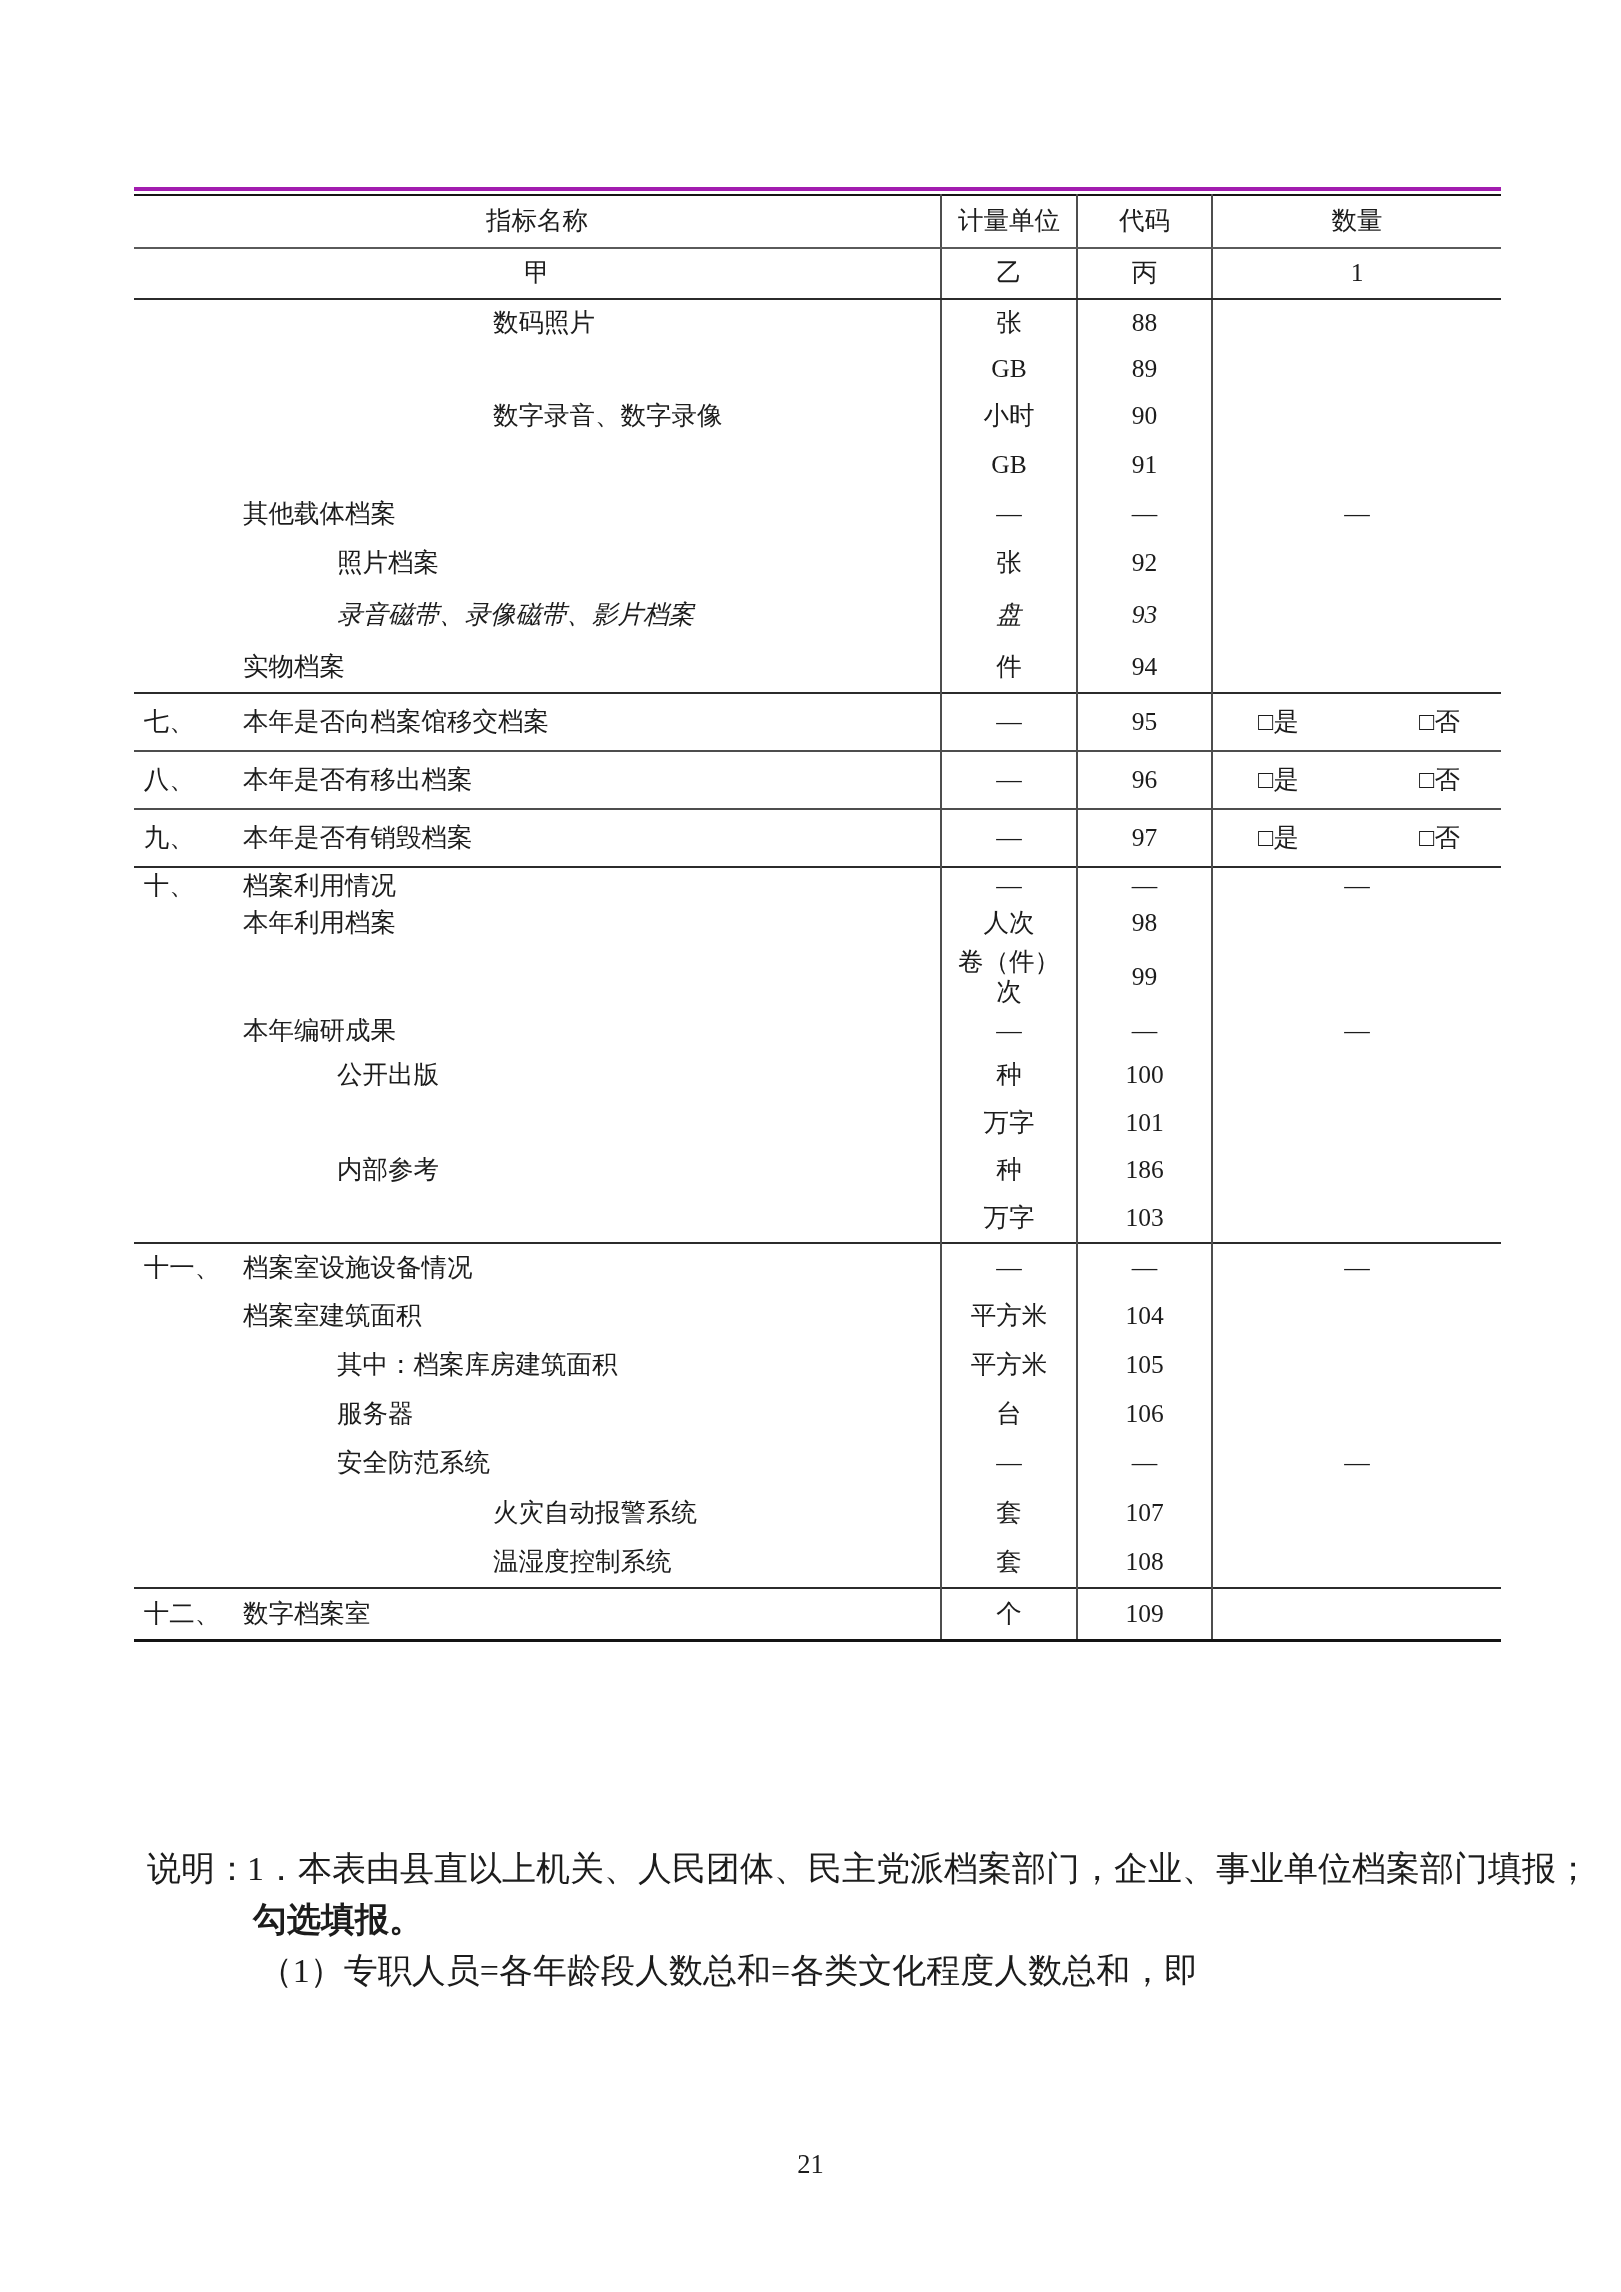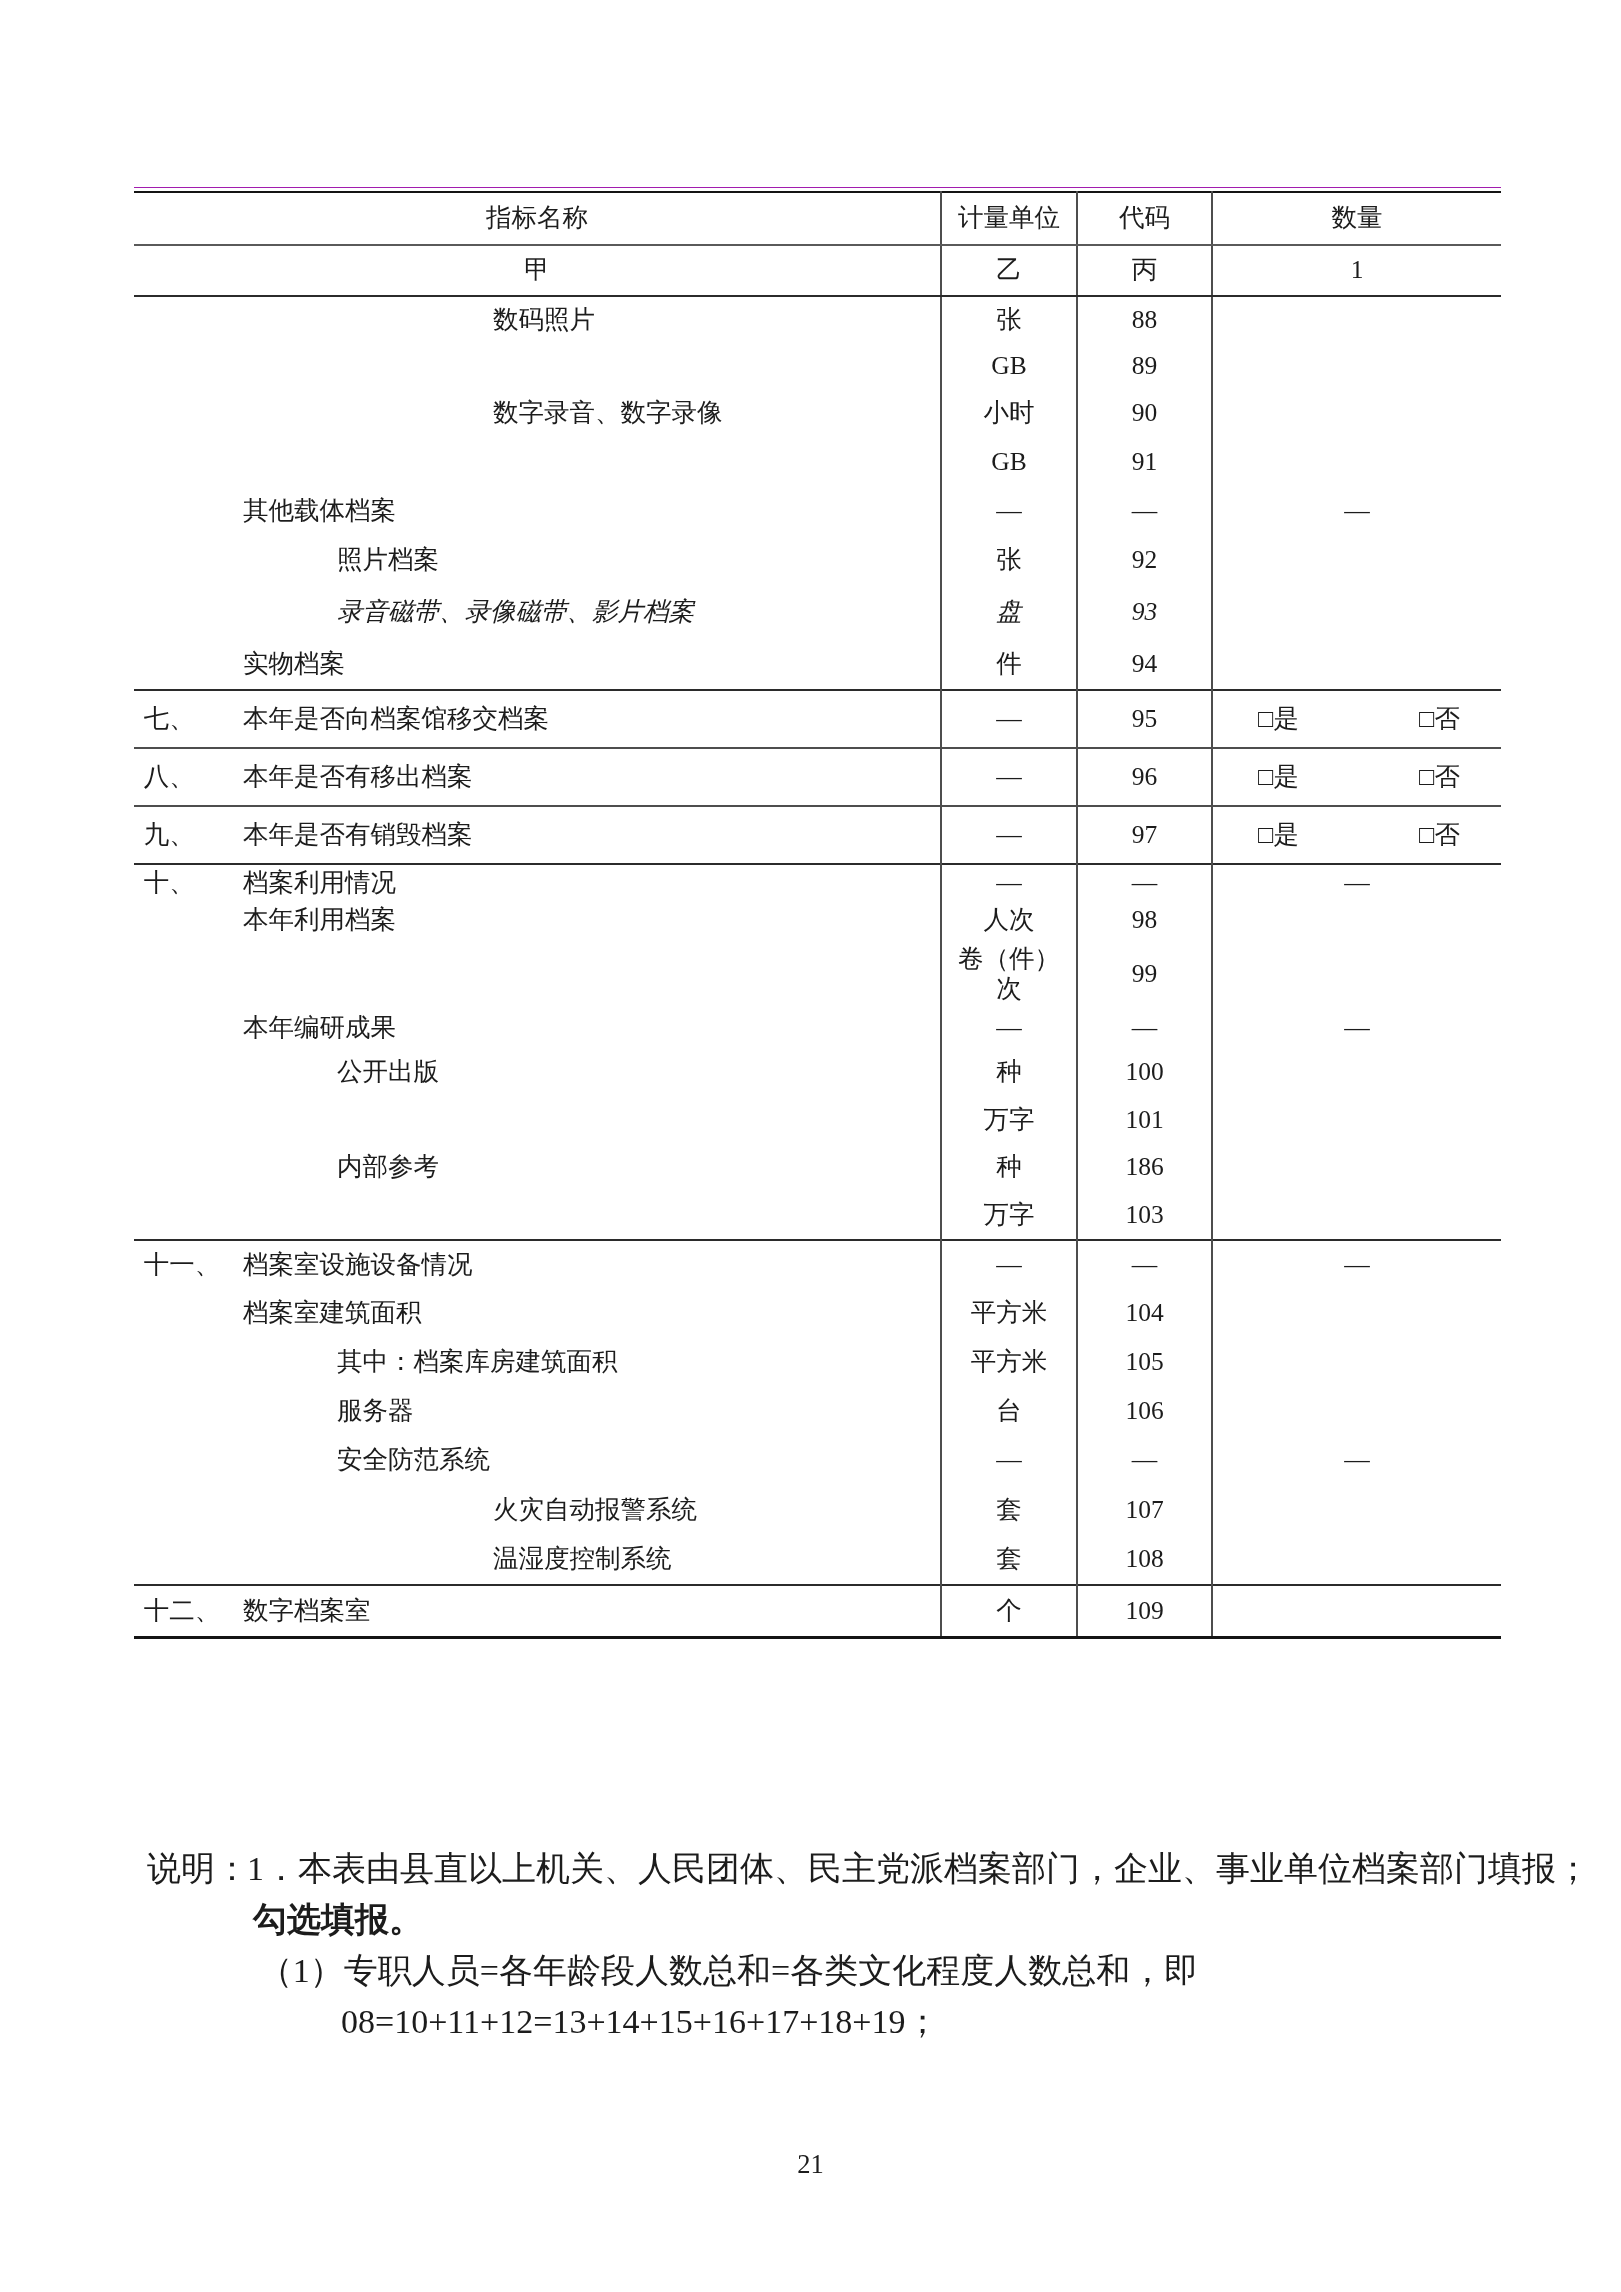--- a/index.html
+++ b/index.html
@@ -10,21 +10,21 @@
     background:#ffffff;
     font-family:"Liberation Serif","DejaVu Serif",serif;
     color:#1c1c1c;
     overflow:hidden;
   }
   
   .table-wrap{
     position:absolute;
     left:134px; top:187px;
     width:1367px;
-    border-top:1px solid #a21caf;   
+    border-top:4px solid #a21caf;   
   }
   table.indicator{
     width:100%;
     border-collapse:collapse;
     table-layout:fixed;
     margin-top:2.9px;
     border-top:2.9px solid #141414;   
     font-size:25.5px;
     line-height:1.2;
   }
@@ -320,20 +320,19 @@
     </table>
   </div>
 
 
   <div class="notes">
     <span class="notes-prefix">说明：</span>
     <div class="notes-items">
         <div class="note-line" style="margin-left: 0px;">1．本表由县直以上机关、人民团体、民主党派档案部门，企业、事业单位档案部门填报；</div>
         <div class="note-line" style="margin-left: 5.9px; font-weight: bold;">勾选填报。</div>
         <div class="note-line" style="margin-left: 11.8px;">（1）专职人员=各年龄段人数总和=各类文化程度人数总和，即</div>
-        <div class="note-line" style="margin-left: 94px;">08=10+11+12=13+14+15+16+17+18+19；</div>
       </div>
   </div>
 
   <div class="page-num">21</div>
 
 </div>
 
 
 </body></html>

